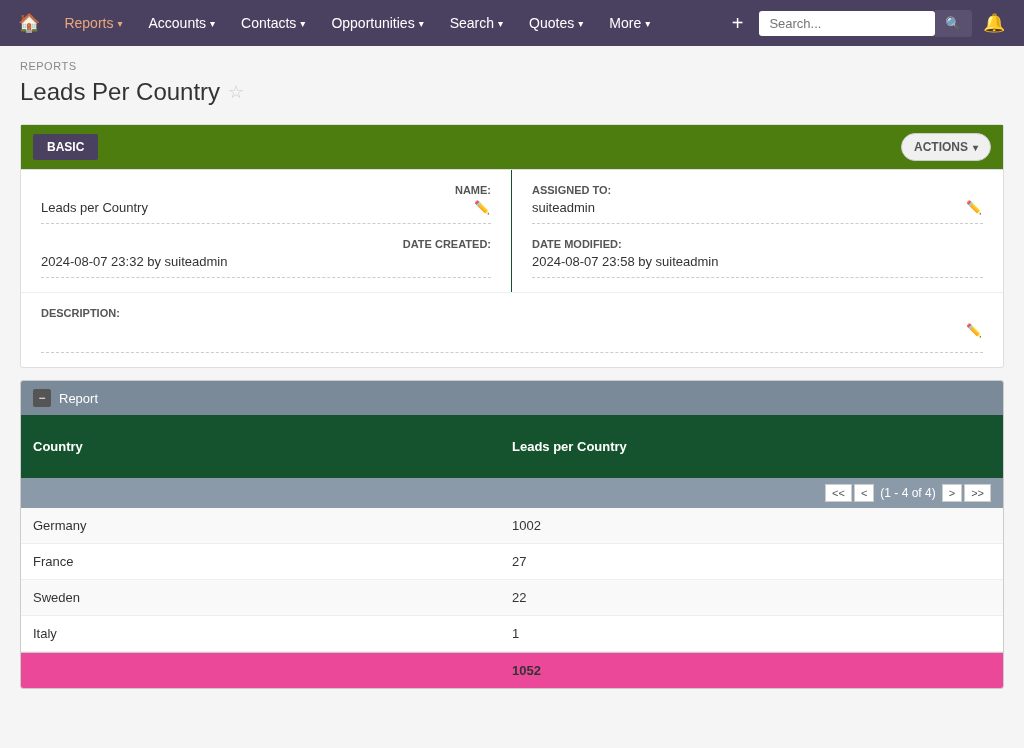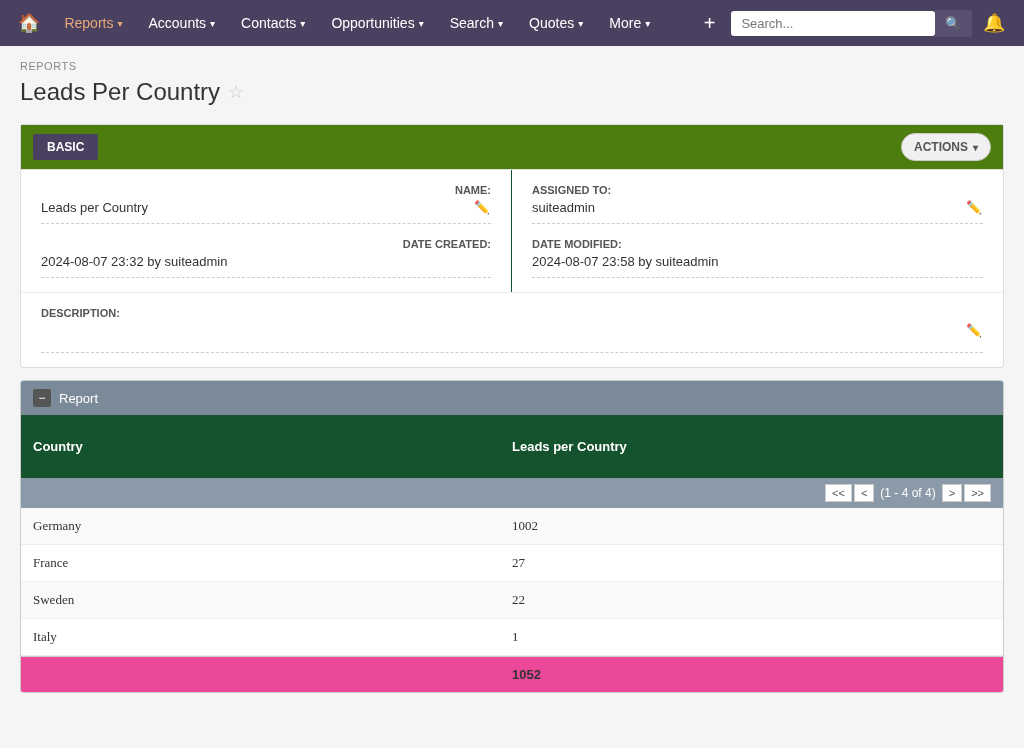--- a/index.html
+++ b/index.html
@@ -35,21 +35,21 @@
       color: #e8a87c;
     }
     .nav-caret { font-size: 10px; }
     .nav-spacer { flex: 1; }
     .search-box {
       background: #fff;
       border: none;
       border-radius: 3px;
       padding: 5px 10px;
       font-size: 13px;
-      width: 204px;
+      width: 176px;
       outline: none;
       color: #999;
     }
     .search-icon-btn {
       background: #5a5070;
       border: none;
       color: #fff;
       padding: 6px 10px;
       cursor: pointer;
       font-size: 13px;
@@ -248,21 +248,20 @@
       font-size: 12px;
       color: #fff;
       margin: 0 4px;
     }
     .data-row {
       display: grid;
       grid-template-columns: 1fr 1fr;
       padding: 10px 12px;
       border-bottom: 1px solid #eee;
       background: #fff;
-      font-family: Liberation Serif, serif;
     }
     .data-row:nth-child(even) { background: #f9f9f9; }
     .data-cell {
       font-size: 13px;
       color: #333;
     }
     .total-row {
       display: grid;
       grid-template-columns: 1fr 1fr;
       padding: 10px 12px;

